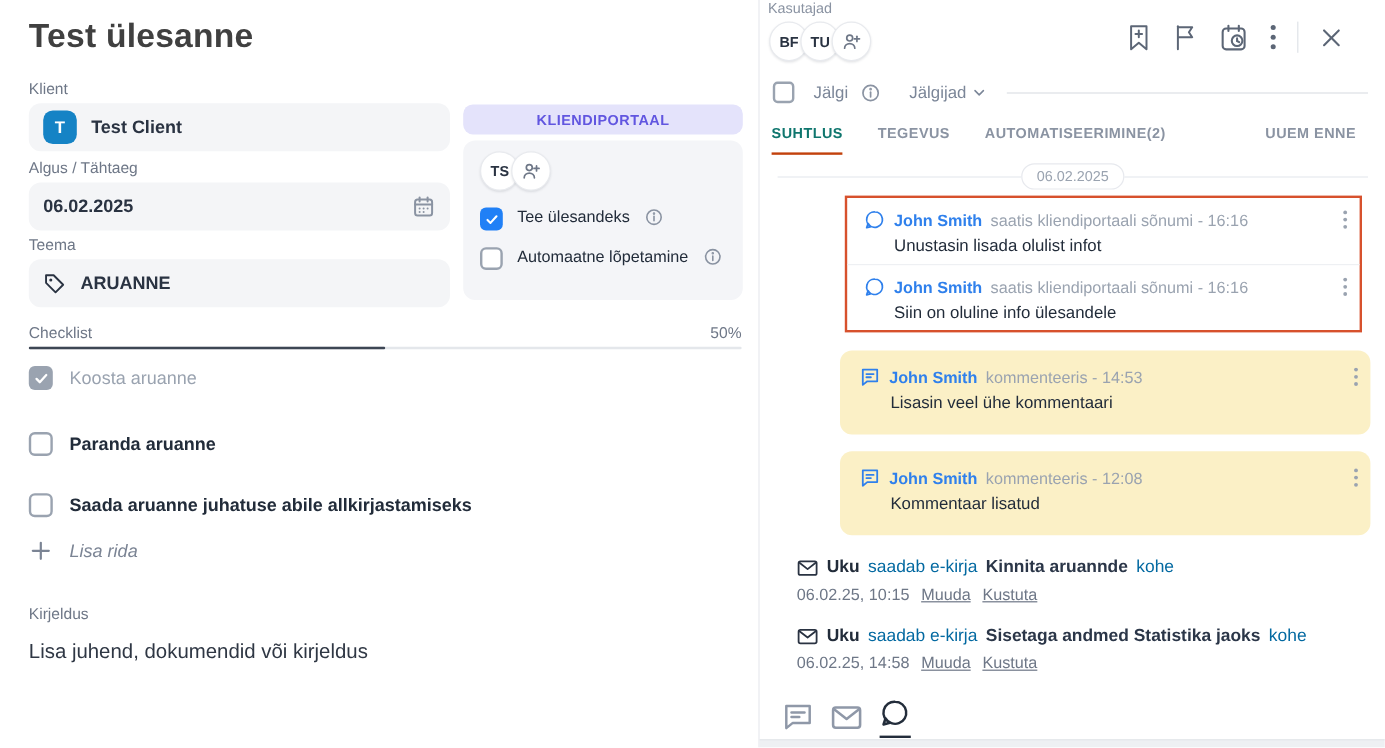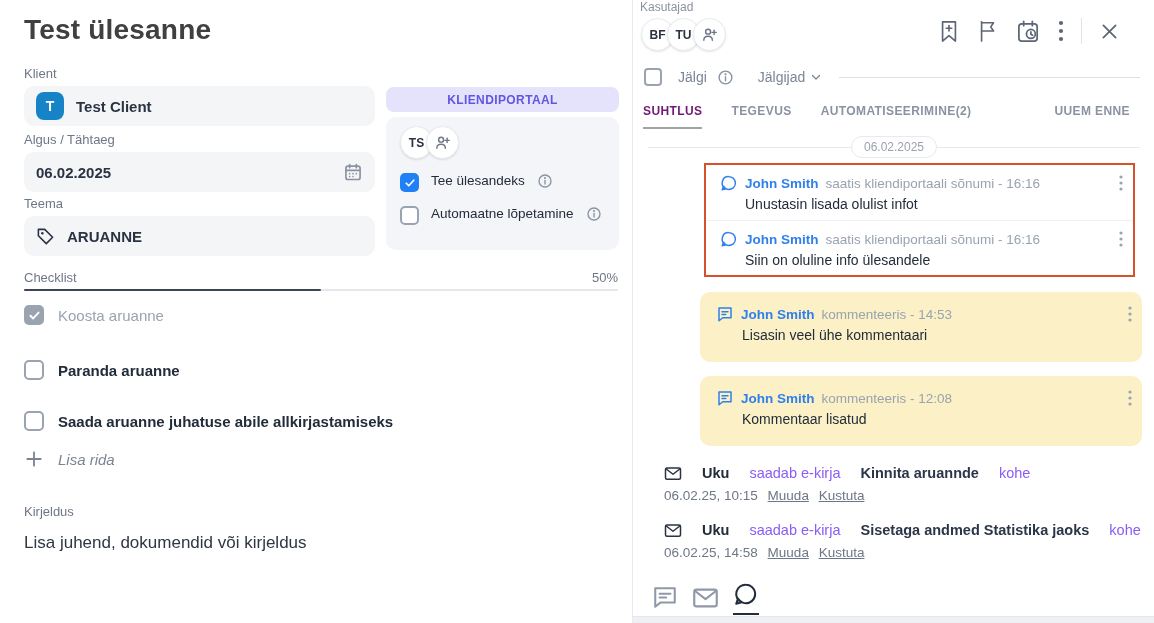--- a/index.html
+++ b/index.html
@@ -64,21 +64,21 @@
   .ti-divider { width:1px; height:26px; background:#dfe3e8; }
 
   .follow-row { position:absolute; left:644px; top:68px; width:496px; display:flex; align-items:center; gap:10px; }
   .follow-row .fr-label { font-size:14px; color:#7b8698; }
   .fr-line { flex:1; height:1px; background:#dcdfe5; margin-left:6px; }
   .follow-cbox { width:18px; height:18px; border:2px solid #9aa3b0; border-radius:4px; background:#fff; cursor:pointer; }
   .followers { display:flex; align-items:center; gap:4px; margin-left:14px; cursor:pointer; }
 
   .tabs-row { position:absolute; left:643px; top:104px; width:487px; display:flex; align-items:flex-start; gap:29px; }
   .tab { font-size:12px; font-weight:700; letter-spacing:.4px; color:#8a93a2; padding-bottom:9px; cursor:pointer; }
-  .tab.active { color:#701a75; border-bottom:2px solid #a3a3a3; }
+  .tab.active { color:#0f766e; border-bottom:2px solid #c2410c; }
   .sort-label { margin-left:auto; font-size:12px; font-weight:700; letter-spacing:.4px; color:#8a93a2; cursor:pointer; }
 
   .date-divider { position:absolute; left:648px; top:136px; width:492px; display:flex; align-items:center; }
   .dd-line { flex:1; height:1px; background:#e7e9ee; }
   .dd-pill { border:1px solid #e7e9ee; border-radius:12px; padding:3px 12px; font-size:12px; color:#9aa3b0; background:#fff; }
 
   .portal-msg-box { position:absolute; left:704px; top:163px; width:431px; height:114px;
     border:2px solid #d7512d; background:#fff; }
   .pmsg { position:relative; height:55px; padding:9px 12px 0 14px; }
   .pmsg + .pmsg { border-top:1px solid #eef0f3; }
@@ -86,23 +86,23 @@
   .msg-author { color:#2f80ec; font-weight:700; }
   .msg-meta { color:#9aa3b0; }
   .msg-body { margin:4px 0 0 25px; font-size:14px; color:#222c3a; }
   .kebab { position:absolute; right:10px; top:10px; cursor:pointer; }
 
   .comment-card { position:absolute; left:700px; width:442px; height:70px; background:#fbf0c6;
     border-radius:10px; padding:13px 12px 0 16px; }
   .comment-card .msg-body { margin-left:26px; }
 
   .email-row { position:absolute; left:664px; width:478px; }
-  .email-line1 { display:flex; align-items:center; gap:20px; font-size:14.5px; }
+  .email-line1 { display:flex; align-items:center; gap:7px; font-size:14.5px; }
   .email-sender { font-weight:700; color:#222c3a; }
-  .email-grey { color:#8b5cf6; }
+  .email-grey { color:#0369a1; }
   .email-subject { font-weight:700; color:#2b3648;text-align:center; }
   .email-line2 { margin-top:7px; font-size:13.5px; color:#6e7787; }
   .email-link { color:#6e7787; text-decoration:underline; margin-left:6px; cursor:pointer; }
 
   .bottom-toolbar { position:absolute; left:652px; top:581px; display:flex; align-items:flex-end; gap:14px; }
   .bt-icon { padding-bottom:6px; cursor:pointer; }
   .bt-icon.active { border-bottom:2px solid #232d3b; }
 
   .bottom-bar { position:absolute; left:633px; top:616px; width:521px; height:7px; background:#eef0f3; border-top:1px solid #e3e6ea; }
 </style>

